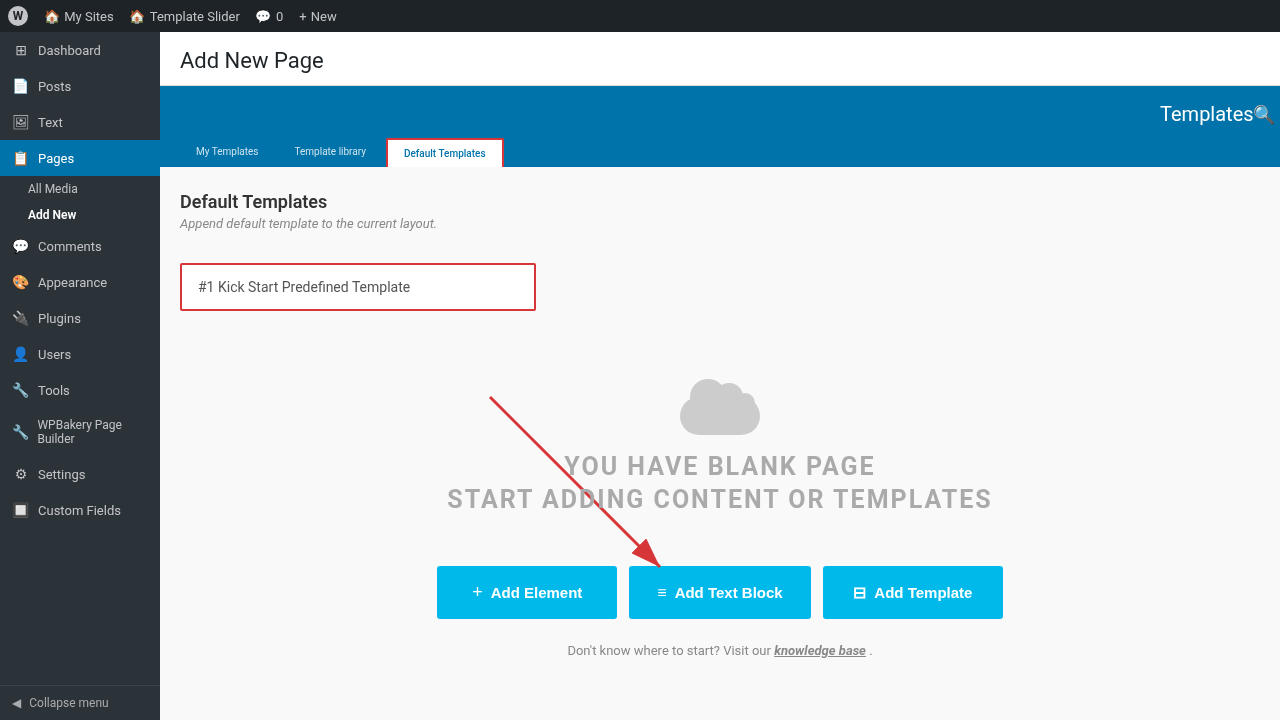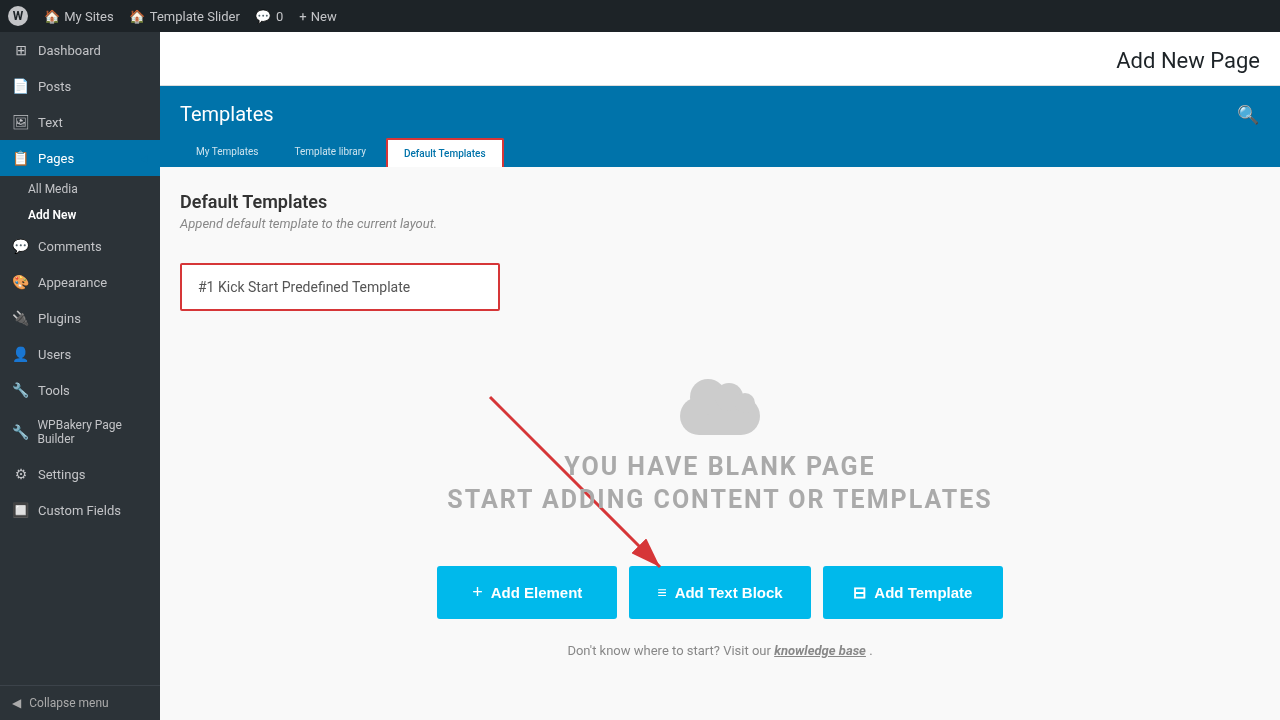--- a/index.html
+++ b/index.html
@@ -77,40 +77,39 @@
       display: flex;
       flex-direction: column;
       overflow: hidden;
     }
 
     
     .page-header {
       background: #fff;
       padding: 16px 20px 0 20px;
       border-bottom: 1px solid #ddd;
-      text-align: right;
     }
     .page-title {
       font-size: 22px;
       font-weight: 400;
       color: #1d2327;
       margin-bottom: 12px;
     }
 
     
     .templates-panel {
       background: #0073aa;
       display: flex;
       flex-direction: column;
     }
     .templates-header {
-      padding: 16px 20px 0 20px;
-      display: flex;
-      align-items: center;
-      justify-content: space-between;
+      padding: 16px 4px 0 20px;
+      display: flex;
+      align-items: center;
+      justify-content: flex-end;
     }
     .templates-title {
       color: #fff;
       font-size: 20px;
       font-weight: 400;
     }
     .templates-search-icon {
       color: #fff;
       font-size: 18px;
       cursor: pointer;
@@ -159,21 +158,21 @@
       margin-bottom: 32px;
       font-style: italic;
     }
     .template-item {
       background: #fff;
       border: 2px solid #d63638;
       padding: 14px 16px;
       font-size: 14px;
       color: #555;
       cursor: pointer;
-      width: 320px;
+      width: 356px;
       border-radius: 2px;
     }
 
     
     .blank-page-area {
       display: flex;
       flex-direction: column;
       align-items: center;
       justify-content: center;
       padding: 40px 20px 20px 20px;

